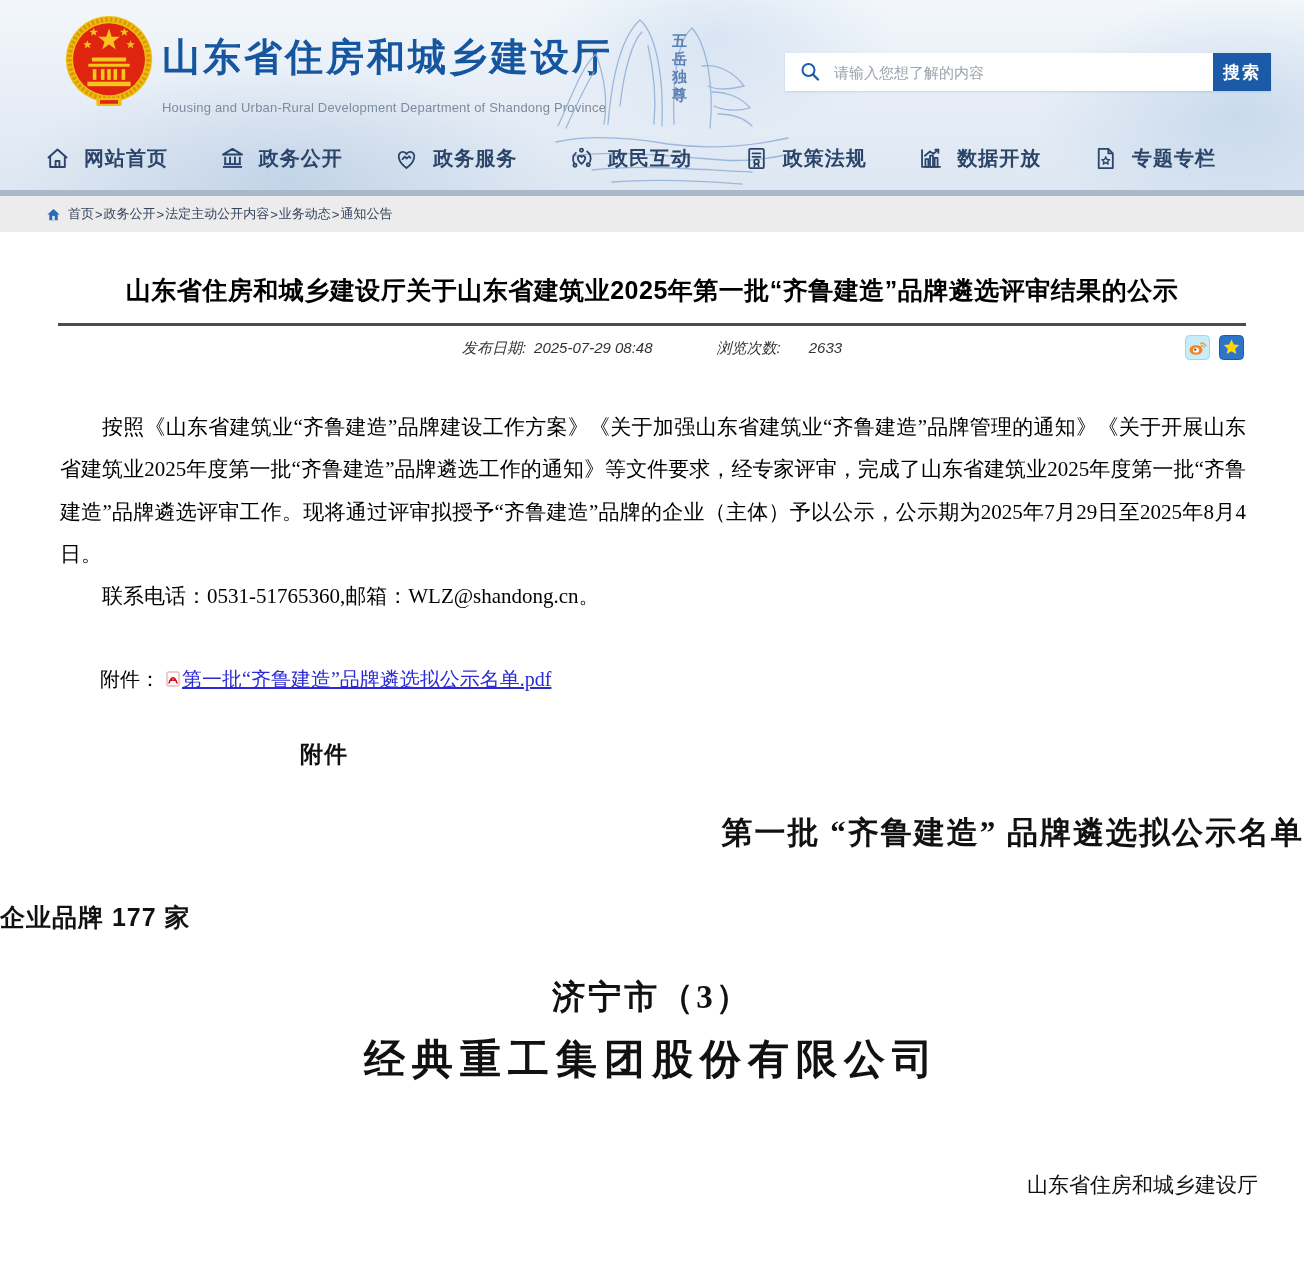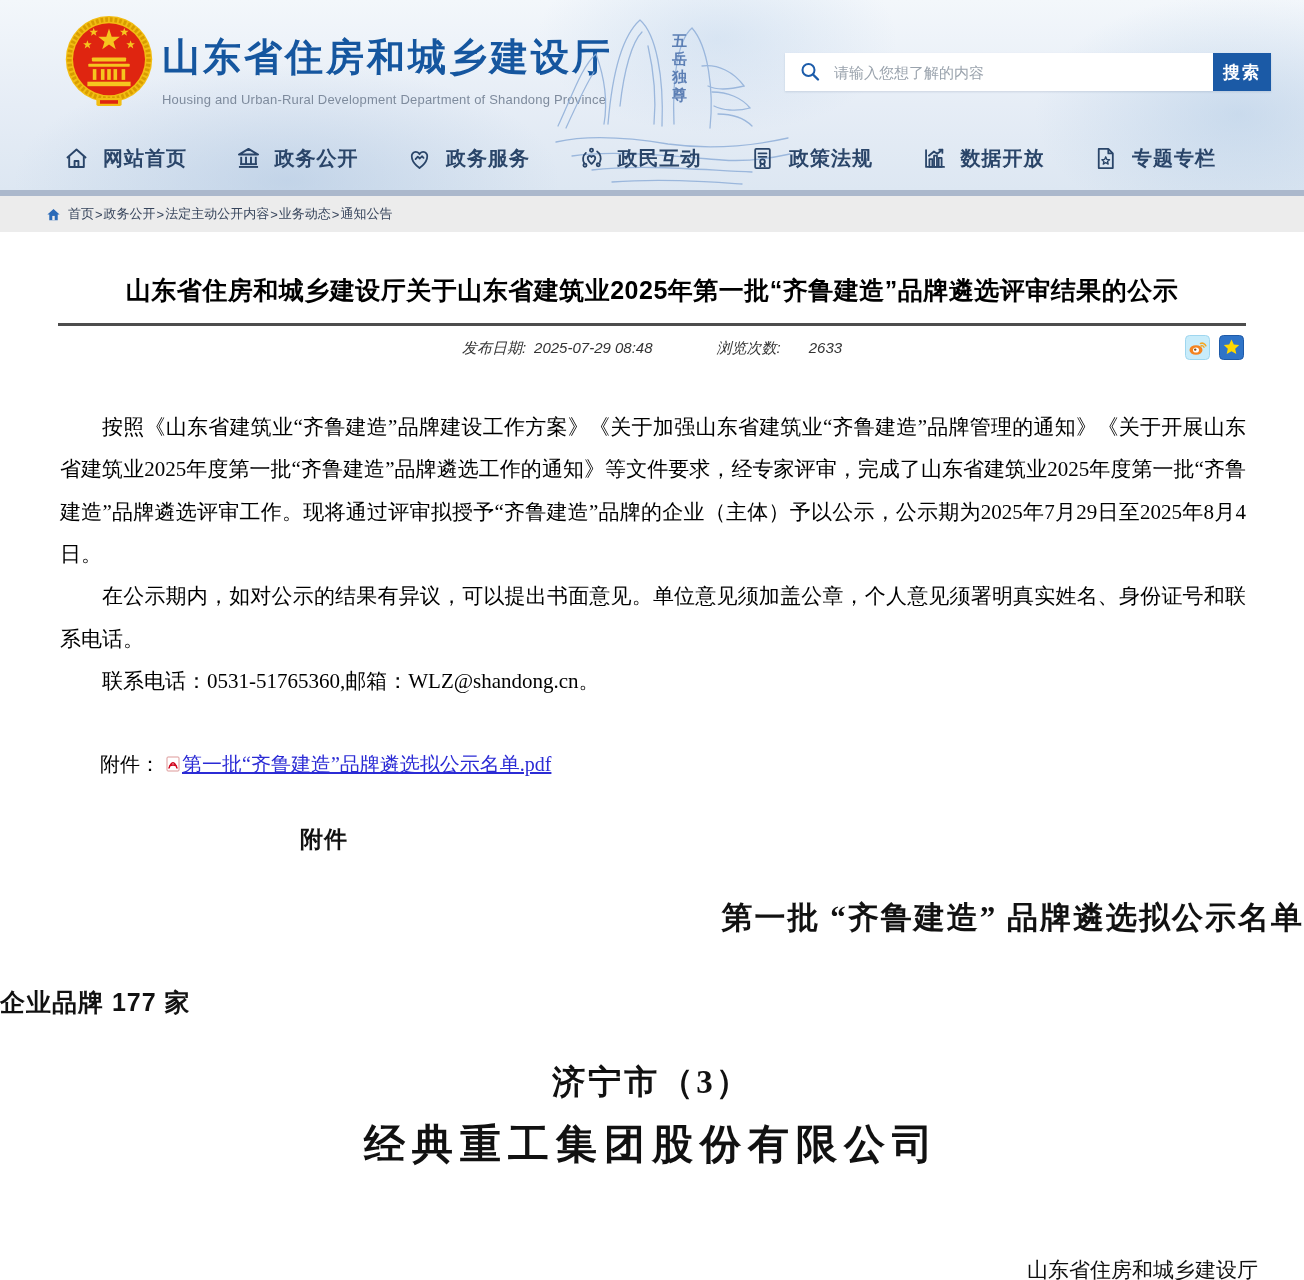--- a/index.html
+++ b/index.html
@@ -13,29 +13,29 @@
     position:relative;height:190px;
     background:
       radial-gradient(ellipse 420px 180px at 22% 95%, rgba(150,180,215,.38), transparent 65%),
       radial-gradient(ellipse 300px 160px at 55% 20%, rgba(165,195,228,.30), transparent 60%),
       radial-gradient(ellipse 340px 200px at 95% 60%, rgba(150,185,220,.35), transparent 60%),
       linear-gradient(180deg,#f3f7fb 0%,#e6edf6 55%,#dde7f2 100%);
   }
   .emblem{position:absolute;left:64px;top:12px;width:90px;height:98px;}
   .site-ident{position:absolute;left:162px;top:32px;}
   .site-title{font-size:38px;font-weight:bold;color:#15569f;letter-spacing:3px;white-space:nowrap;}
-  .site-subtitle{font-size:13px;color:#7e8b9d;margin-top:9px;letter-spacing:.2px;}
+  .site-subtitle{font-size:13px;color:#7e8b9d;margin-top:17px;letter-spacing:.2px;}
   .mountain-art{position:absolute;left:552px;top:6px;width:240px;height:186px;opacity:.9;pointer-events:none;}
   .search-area{position:absolute;left:785px;top:53px;display:flex;box-shadow:0 1px 2px rgba(40,70,110,.15);}
   .search-box{width:428px;height:38px;background:#fff;display:flex;align-items:center;}
   .search-box svg{margin:0 11px 0 14px;flex:none;}
   .search-input{border:0;outline:0;flex:1;height:100%;font-size:15px;color:#444;background:transparent;font-family:inherit;}
   .search-input::placeholder{color:#9aa3ad;}
   .search-btn{width:58px;height:38px;background:#1b5aa6;color:#fff;font-size:17px;font-weight:bold;border:0;cursor:pointer;font-family:inherit;letter-spacing:2px;}
-  .nav{position:absolute;left:0;right:0;bottom:6px;height:52px;display:flex;align-items:center;justify-content:space-between;padding:0 88px 0 63px;}
+  .nav{position:absolute;left:0;right:0;bottom:6px;height:52px;display:flex;align-items:center;justify-content:space-between;padding:0 88px 0 44px;}
   .nav-item{display:flex;align-items:center;gap:13px;cursor:pointer;}
   .nav-item svg{flex:none;}
   .nav-label{font-size:20px;font-weight:bold;color:#2a4569;white-space:nowrap;letter-spacing:1px;}
   
   .band{height:6px;background:#abb8cc;}
   .breadcrumb-bar{height:36px;background:#ececec;display:flex;align-items:center;padding-left:46px;font-size:13px;color:#37455c;}
   .breadcrumb-bar svg{margin-right:7px;}
   .crumb{cursor:pointer;}
   .crumb-sep{margin:0 1px;color:#37455c;}
   
@@ -237,21 +237,20 @@
         </svg>
         <svg width="25" height="25" viewBox="0 0 25 25">
           <rect x="0.5" y="0.5" width="24" height="24" rx="4" fill="#2f74c8" stroke="#1e5aa8"></rect>
           <polygon points="12.5,4.5 14.8,9.4 20.2,10 16.2,13.7 17.3,19 12.5,16.3 7.7,19 8.8,13.7 4.8,10 10.2,9.4" fill="#ffd800"></polygon>
         </svg>
       </span>
     </div>
 
     <div class="article-body">
       <p>按照《山东省建筑业“齐鲁建造”品牌建设工作方案》《关于加强山东省建筑业“齐鲁建造”品牌管理的通知》《关于开展山东省建筑业2025年度第一批“齐鲁建造”品牌遴选工作的通知》等文件要求，经专家评审，完成了山东省建筑业2025年度第一批“齐鲁建造”品牌遴选评审工作。现将通过评审拟授予“齐鲁建造”品牌的企业（主体）予以公示，公示期为2025年7月29日至2025年8月4日。</p>
-      <p>在公示期内，如对公示的结果有异议，可以提出书面意见。单位意见须加盖公章，个人意见须署明真实姓名、身份证号和联系电话。</p>
       <p>联系电话：0531-51765360,邮箱：WLZ@shandong.cn。</p>
     </div>
 
     <div class="attachment-line">
       <span>附件：</span>
       <svg width="14" height="16" viewBox="0 0 14 16">
         <rect x="1" y="1" width="12" height="14" rx="1" fill="#fff" stroke="#d99" stroke-width="1"></rect>
         <path d="M3,12 C5.5,5 8.5,5 11,12 M3.6,9.8 C6,8.6 8,8.6 10.4,9.8" fill="none" stroke="#d0021b" stroke-width="1.4" stroke-linecap="round"></path>
       </svg>
       <a class="attachment-link">第一批“齐鲁建造”品牌遴选拟公示名单.pdf</a>

